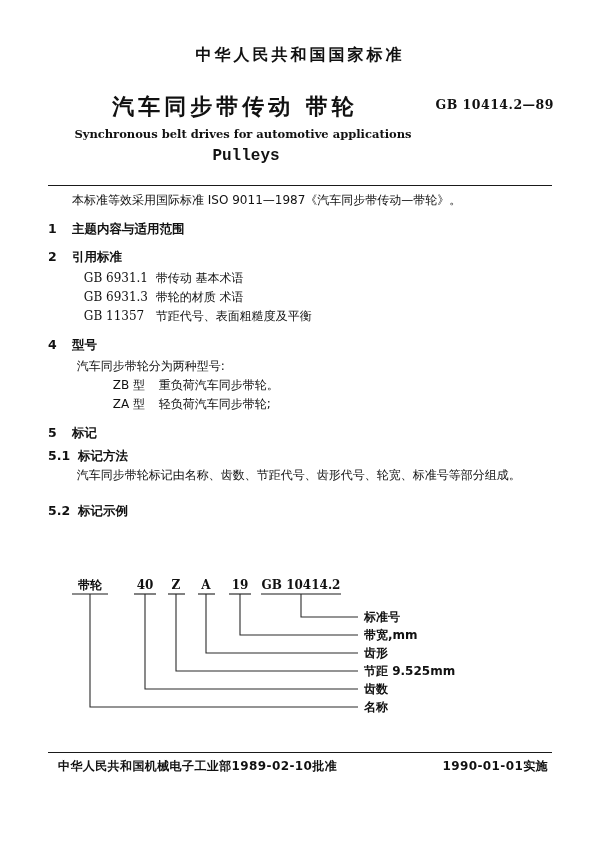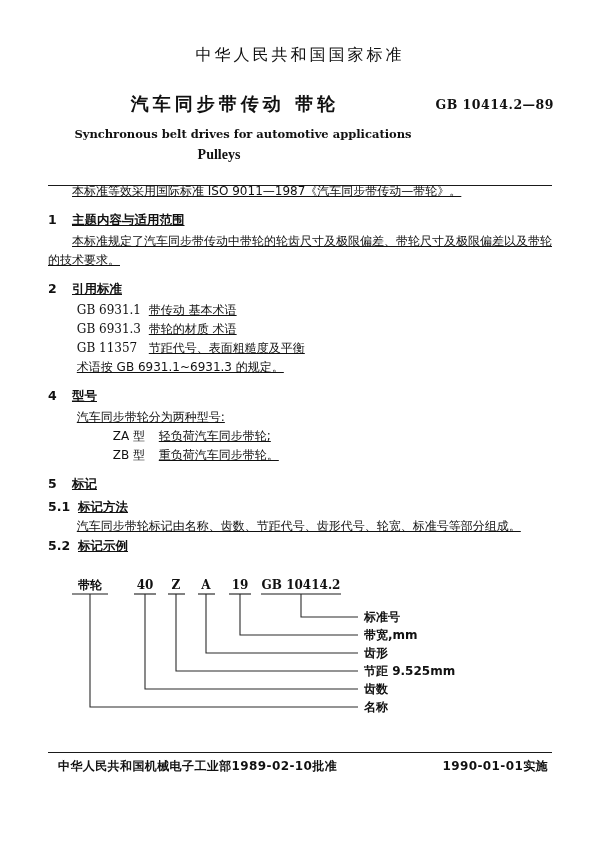--- a/index.html
+++ b/index.html
@@ -19,31 +19,31 @@
     overflow: hidden;
   }
 
   
   .hdr-national {
     position: absolute;
     left: 0; right: 0;
     top: 45px;
     text-align: center;
     font-size: 16px;
-    font-weight: normal;
+    font-weight: bold;
     letter-spacing: 3px;
     font-family: "DejaVu Sans", "Liberation Sans", sans-serif;
   }
   .hdr-title {
     position: absolute;
     left: 60px;
     width: 350px;
     top: 92px;
     text-align: center;
-    font-size: 18px;
+    font-size: 22px;
     font-weight: bold;
     letter-spacing: 4px;
   }
   .hdr-stdno {
     position: absolute;
     right: 46px;
     top: 97px;
     font-size: 12.5px;
     font-weight: bold;
     letter-spacing: 0.5px;
@@ -54,44 +54,43 @@
     left: 68px;
     width: 350px;
     top: 127px;
     text-align: center;
     font-size: 11.5px;
     font-weight: bold;
     font-family: "DejaVu Serif", "Liberation Serif", serif;
   }
   .hdr-en2 {
     position: absolute;
-    left: 44px;
+    left: 71px;
     width: 350px;
     top: 147px;
     text-align: center;
-    font-size: 14px;
-    font-weight: bold;
-    font-family: Liberation Serif, serif;
+    font-size: 16px;
+    font-weight: bold;
+    font-family: Liberation Mono, monospace;
   }
   .rule-top {
     position: absolute;
     left: 48px;
     right: 48px;
     top: 185px;
     height: 0;
     border-top: 1.6px solid #1a1a1a;
   }
 
   
   .body-area {
     position: absolute;
     left: 48px;
     right: 48px;
-    top: 182px;
-    text-decoration: underline;
+    top: 191px;
   }
   .p-indent {
     font-size: 12px;
     line-height: 19px;
     text-indent: 2em;
     margin: 0 0 2px 0;
     text-align: justify;
   }
   .sec-head {
     font-size: 12.5px;
@@ -116,38 +115,39 @@
   .ref-line {
     font-size: 12px;
     line-height: 19px;
     margin: 0;
     padding-left: 2.4em;
   }
   .ref-line .code {
     display: inline-block;
     min-width: 72px;
     font-family: "DejaVu Serif", "Liberation Serif", serif;
+    margin-left: 7px;
   }
   .plain-line {
     font-size: 12px;
     line-height: 19px;
     margin: 0;
     padding-left: 2.4em;
   }
   .model-line {
     font-size: 12px;
     line-height: 19px;
     margin: 0;
     padding-left: 5.4em;
   }
   .model-line .mcode {
     display: inline-block;
     min-width: 46px;
   }
-  .tight { margin-top: 0; }
+  .tight { margin-top: 16px; }
 
   
   #marking-figure {
     position: absolute;
     left: 48px;
     top: 576px;
     width: 504px;
     height: 145px;
   }
   #marking-figure svg { display: block; }
@@ -214,46 +214,44 @@
 
   <div class="rule-top"></div>
 
   <div class="body-area">
 
     <p class="p-indent">本标准等效采用国际标准 ISO 9011—1987《汽车同步带传动—带轮》。</p>
 
     <div class="sec-head">
       <span class="num">1</span><span>主题内容与适用范围</span>
     </div>
-    <p class="p-indent">本标准规定了汽车同步带传动中带轮的轮齿尺寸及极限偏差、带轮尺寸及极限偏差以及带轮的技术要求。</p>
 
     <div class="sec-head">
       <span class="num">2</span><span>引用标准</span>
     </div>
     <p class="ref-line">
       <span class="code">GB 6931.1</span><span>带传动  基本术语</span>
     </p>
     <p class="ref-line">
       <span class="code">GB 6931.3</span><span>带轮的材质  术语</span>
     </p>
     <p class="ref-line">
       <span class="code">GB 11357</span><span>节距代号、表面粗糙度及平衡</span>
     </p>
 
-    <p class="plain-line">术语按 GB 6931.1~6931.3 的规定。</p>
 
     <div class="sec-head">
       <span class="num">4</span><span>型号</span>
     </div>
     <p class="plain-line">汽车同步带轮分为两种型号:</p>
     <p class="model-line">
+      <span class="mcode">ZB 型</span><span>重负荷汽车同步带轮。</span>
+    </p>
+    <p class="model-line">
       <span class="mcode">ZA 型</span><span>轻负荷汽车同步带轮;</span>
-    </p>
-    <p class="model-line">
-      <span class="mcode">ZB 型</span><span>重负荷汽车同步带轮。</span>
     </p>
 
     <div class="sec-head">
       <span class="num">5</span><span>标记</span>
     </div>
 
     <div class="sub-head">
       <span class="num">5.1</span><span>标记方法</span>
     </div>
     <p class="plain-line">汽车同步带轮标记由名称、齿数、节距代号、齿形代号、轮宽、标准号等部分组成。</p>

